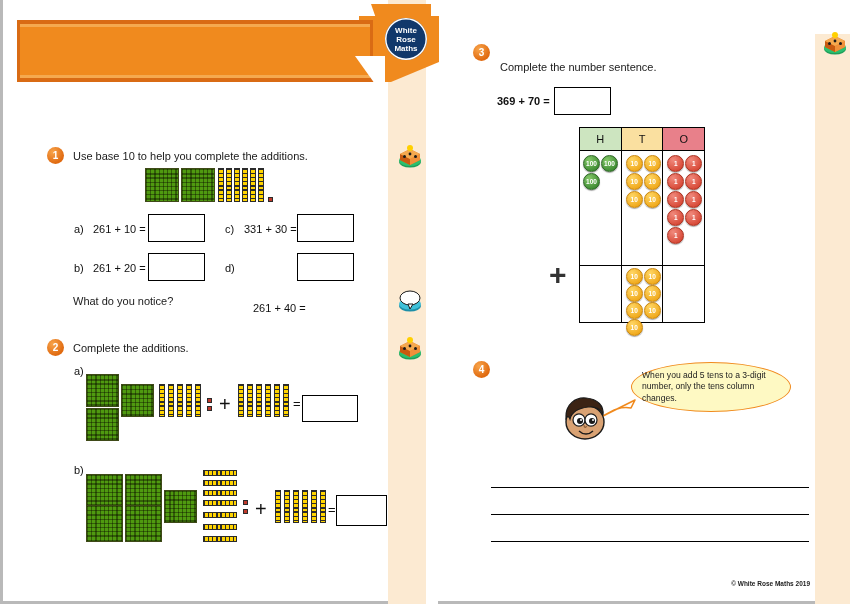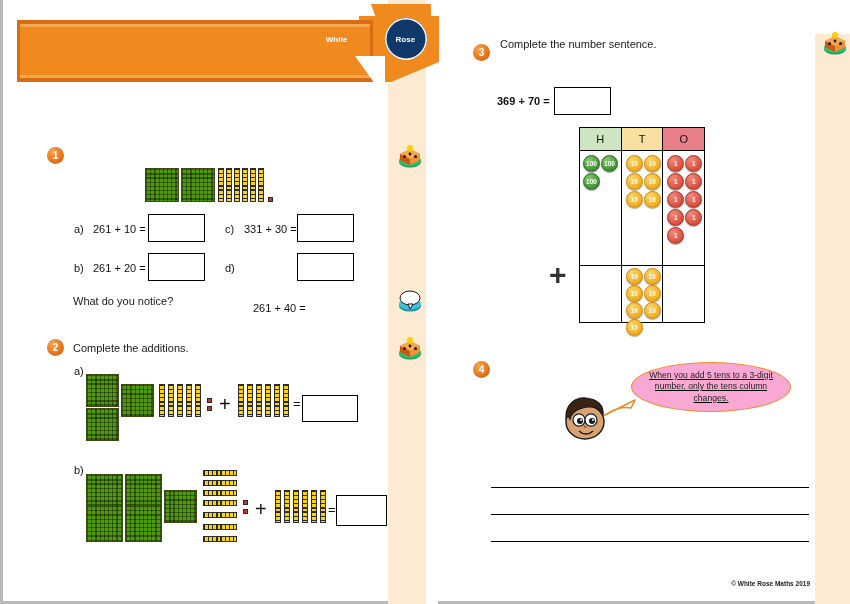--- a/index.html
+++ b/index.html
@@ -30,23 +30,23 @@
   .hdr-flag{position:absolute;left:356px;top:16px;width:80px;height:66px;
      background:#f08a1e;
      clip-path:polygon(0 0,52px 0,80px 0,80px 46px,8px 76px,0 60px);}
   .hdr-flag2{position:absolute;left:368px;top:4px;width:60px;height:40px;background:#f08a1e;
      clip-path:polygon(0 0,60px 0,60px 40px,14px 40px);}
   .hdr-notch{position:absolute;left:352px;top:56px;width:30px;height:42px;background:#ffffff;
      clip-path:polygon(0 0,30px 0,30px 42px);}
 
   
   .wrm-logo{position:absolute;left:382px;top:18px;width:42px;height:42px;border-radius:50%;
-     background:#11386b;color:#ffffff;display:flex;flex-direction:row;align-items:center;
+     background:#11386b;color:#ffffff;display:flex;flex-direction:column;align-items:center;
      justify-content:center;line-height:9px;font-size:8px;font-weight:bold;
-     box-shadow:inset 0 0 0 1.5px #ffffff;gap:48px;}
+     box-shadow:inset 0 0 0 1.5px #ffffff;}
   .wrm-logo span{display:block;}
 
   
   .qnum{position:absolute;width:17px;height:17px;border-radius:50%;
      background:radial-gradient(circle at 35% 30%,#f8a44a,#e06a10 70%);
      color:#ffffff;font-size:10px;font-weight:bold;display:flex;align-items:center;
      justify-content:center;}
   .qtext{position:absolute;font-size:11px;color:#1a1a1a;line-height:15px;}
   .ansbox{position:absolute;border:1.3px solid #000;background:#fff;box-sizing:border-box;}
   .eqlbl{position:absolute;font-size:11px;color:#111;}
@@ -85,22 +85,22 @@
   .ctr.h{background:radial-gradient(circle at 35% 28%,#86c96a,#3f8c33 75%);
       border:1px solid #2c6325;}
   .ctr.t{background:radial-gradient(circle at 35% 28%,#ffd766,#f0a91c 75%);
       border:1px solid #c8850c;}
   .ctr.o{background:radial-gradient(circle at 35% 28%,#f08a7d,#d84a38 75%);
       border:1px solid #a9301f;}
   .bigplus{position:absolute;left:546px;top:258px;font-size:30px;color:#333;font-weight:600;}
 
   
   .bubble{position:absolute;left:628px;top:362px;width:158px;height:48px;
-      border:1.6px solid #f08a1e;border-radius:50%/50%;background:#f9a8d4;
-      display:flex;align-items:center;justify-content:center;text-align:center;text-decoration:underline;}
+      border:1.6px solid #f08a1e;border-radius:50%/50%;background:#fef9c3;
+      display:flex;align-items:center;justify-content:center;text-align:left;}
   .bubble p{margin:0;font-size:8.6px;color:#222;line-height:11.5px;padding:0 10px;}
   .bubble-tail{position:absolute;left:598px;top:398px;width:36px;height:20px;}
   .face{position:absolute;left:555px;top:392px;width:54px;height:50px;}
 
   
   .ico{position:absolute;width:26px;height:26px;}
   .copy{position:absolute;right:40px;bottom:14px;font-size:6.5px;color:#222;font-weight:bold;}
 </style>
 </head>
 <body>
@@ -119,20 +119,21 @@
   </div>
   <div class="hdr-notch"></div>
 
   <div class="wrm-logo">
     <span>White</span>
     <span>Rose</span>
     <span>Maths</span>
   </div>
 
   <div class="qnum" style="left:44px;top:147px;">1</div>
+  <div class="qtext" style="left:70px;top:149px;width:300px;">Use base 10 to help you complete the additions.</div>
 
   <div>
     <div class="flat" style="left:142px;top:168px;width:34px;height:34px;"></div>
     <div class="flat" style="left:178px;top:168px;width:34px;height:34px;"></div>
     <div class="rodv" style="left:215px;top:168px;width:6px;height:34px;"></div>
     <div class="rodv" style="left:223px;top:168px;width:6px;height:34px;"></div>
     <div class="rodv" style="left:231px;top:168px;width:6px;height:34px;"></div>
     <div class="rodv" style="left:239px;top:168px;width:6px;height:34px;"></div>
     <div class="rodv" style="left:247px;top:168px;width:6px;height:34px;"></div>
     <div class="rodv" style="left:255px;top:168px;width:6px;height:34px;"></div>
@@ -259,21 +260,21 @@
       <path d="M13 16 L23 11 L23 17 L13 22 Z" fill="#f0903a"></path>
       <path d="M3 11 L13 6 L23 11 L13 16 Z" fill="#f5a84e"></path>
       <circle cx="13" cy="5" r="3" fill="#ffd000"></circle>
       <circle cx="7.5" cy="13.6" r="1.5" fill="#1a1a1a"></circle>
       <circle cx="18.5" cy="13.6" r="1.5" fill="#1a1a1a"></circle>
       <circle cx="13" cy="11" r="1.4" fill="#1a1a1a"></circle>
     </svg>
   </div>
 
   <div class="qnum" style="left:470px;top:44px;">3</div>
-  <div class="qtext" style="left:497px;top:37px;">Complete the number sentence.</div>
+  <div class="qtext" style="left:497px;top:60px;">Complete the number sentence.</div>
   <div class="eqlbl" style="left:494px;top:95px;font-weight:bold;">369 + 70 =</div>
   <div class="ansbox" style="left:551px;top:87px;width:57px;height:28px;"></div>
 
   <div class="bigplus">+</div>
 
   <div class="pvc">
     <div class="pvc-head">
       <div style="background:#cde5c0;">H</div>
       <div style="background:#fae0a0;">T</div>
       <div style="background:#e8808a;">O</div>

